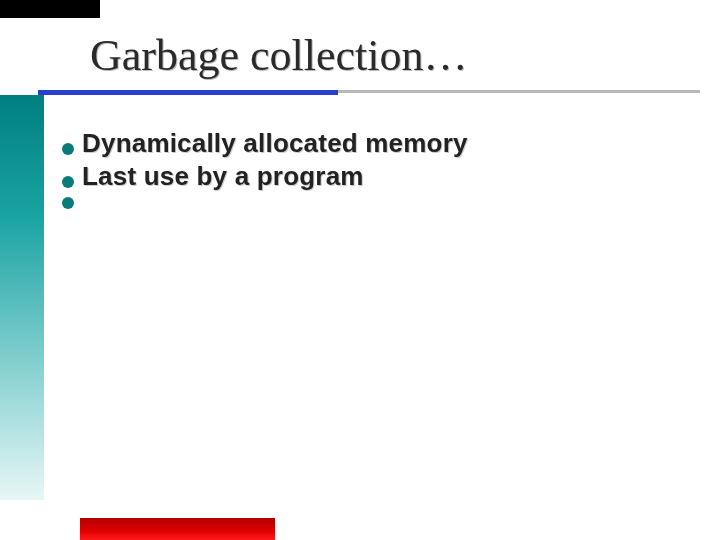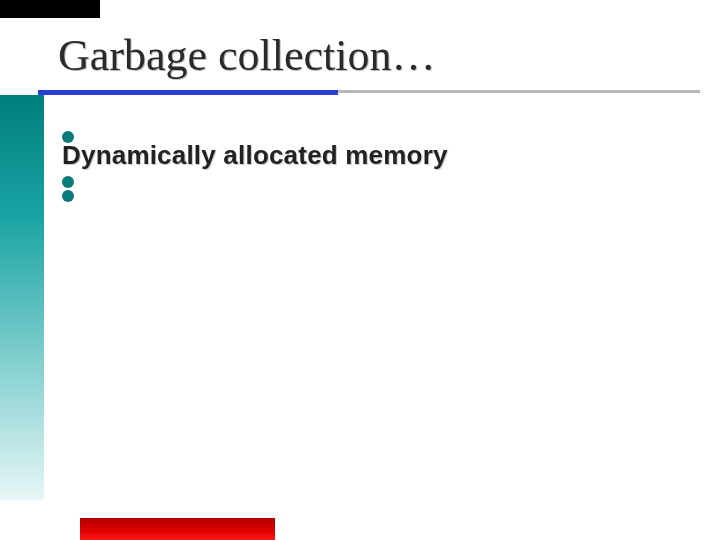--- a/index.html
+++ b/index.html
@@ -18,20 +18,21 @@
   .title-area {
     position: absolute;
     left: 58px; top: 30px;
   }
   .title {
     font-family: "Times New Roman", Times, serif;
     font-size: 44px;
     color: #2a2a2a;
     text-shadow: 1px 1px 0 #bbb;
     font-weight: 400;
+    margin-left: 32px;
   }
   .underline-blue {
     position: absolute;
     left: 38px; top: 90px;
     width: 300px; height: 5px;
     background: #2a3fcf;
   }
   .underline-grey {
     position: absolute;
     left: 338px; top: 90px;
@@ -46,21 +47,20 @@
   }
   .content {
     position: absolute;
     left: 62px; top: 128px;
     width: 600px;
   }
   .bullet-item {
     display: flex;
     align-items: baseline;
     margin-bottom: 2px;
-    flex-direction: column;
   }
   .bullet-dot {
     width: 12px; height: 12px;
     border-radius: 50%;
     background: #0b7a7a;
     flex: 0 0 12px;
     margin-right: 8px;
     position: relative;
     top: 3px;
   }
@@ -91,19 +91,20 @@
 
 <div class="side-gradient"></div>
 
 <div class="content">
   <div class="bullet-item">
     <span class="bullet-dot"></span>
     <span class="bullet-text">Dynamically allocated memory</span>
   </div>
   <div class="bullet-item">
     <span class="bullet-dot"></span>
+    <span class="bullet-text">Last use by a program</span>
   </div>
   <div class="bullet-item">
     <span class="bullet-dot"></span>
   </div>
 </div>
 
 <div class="bottom-red"></div>
 
 </body></html>

